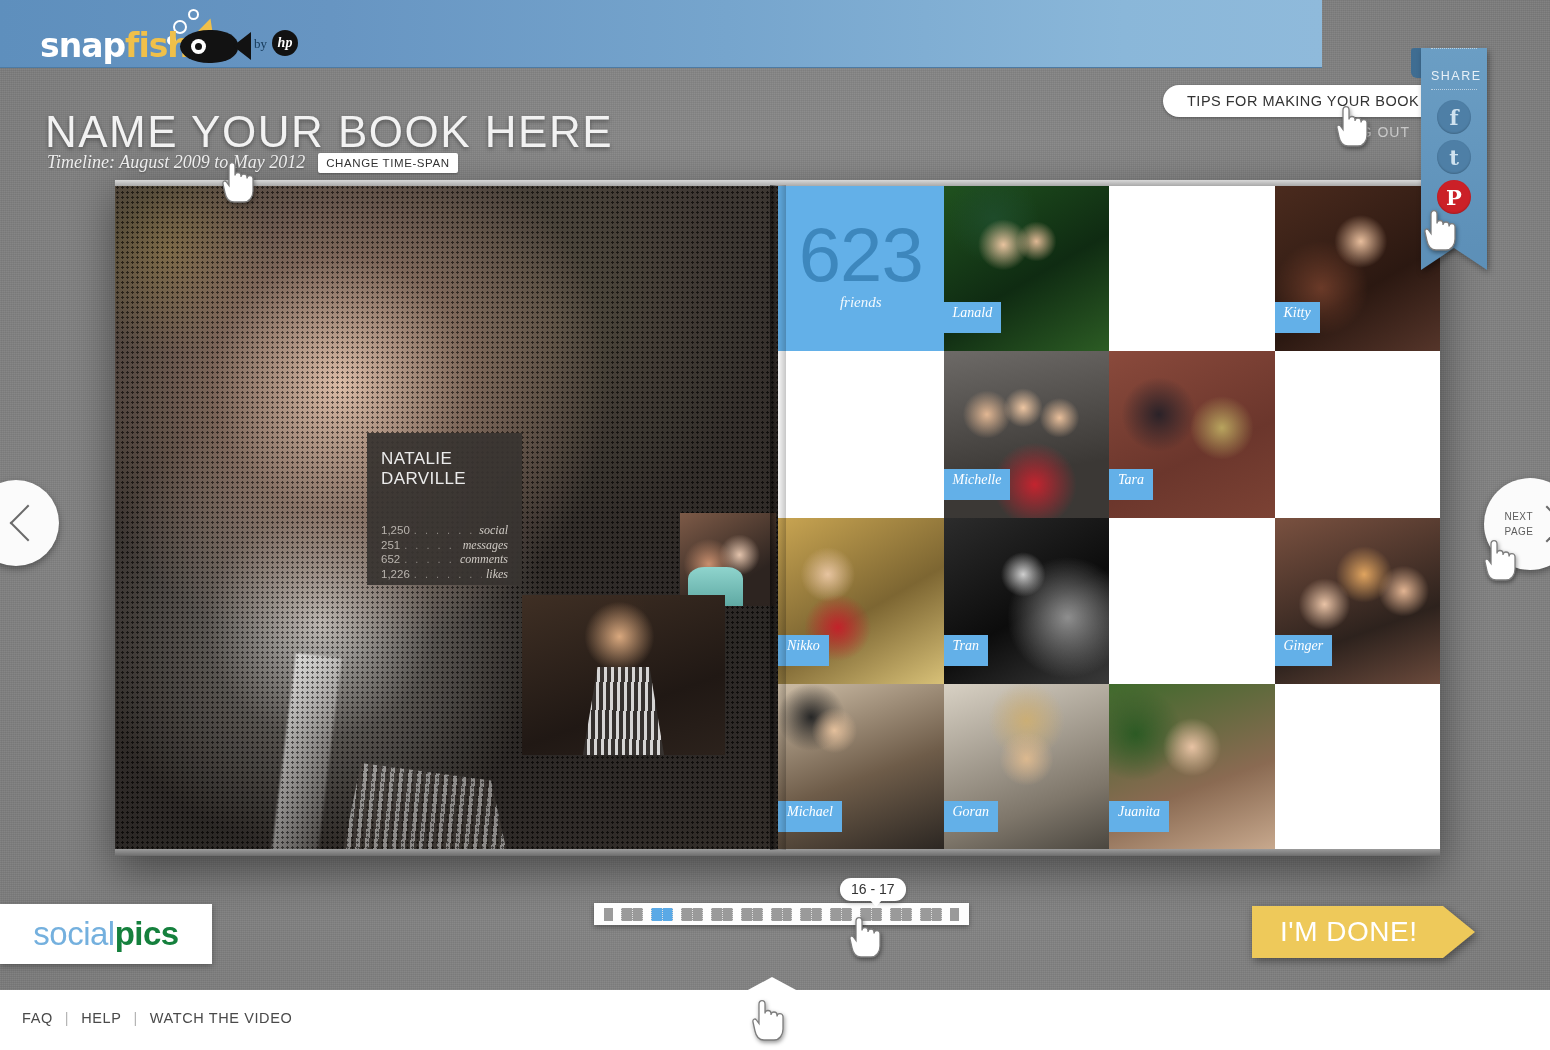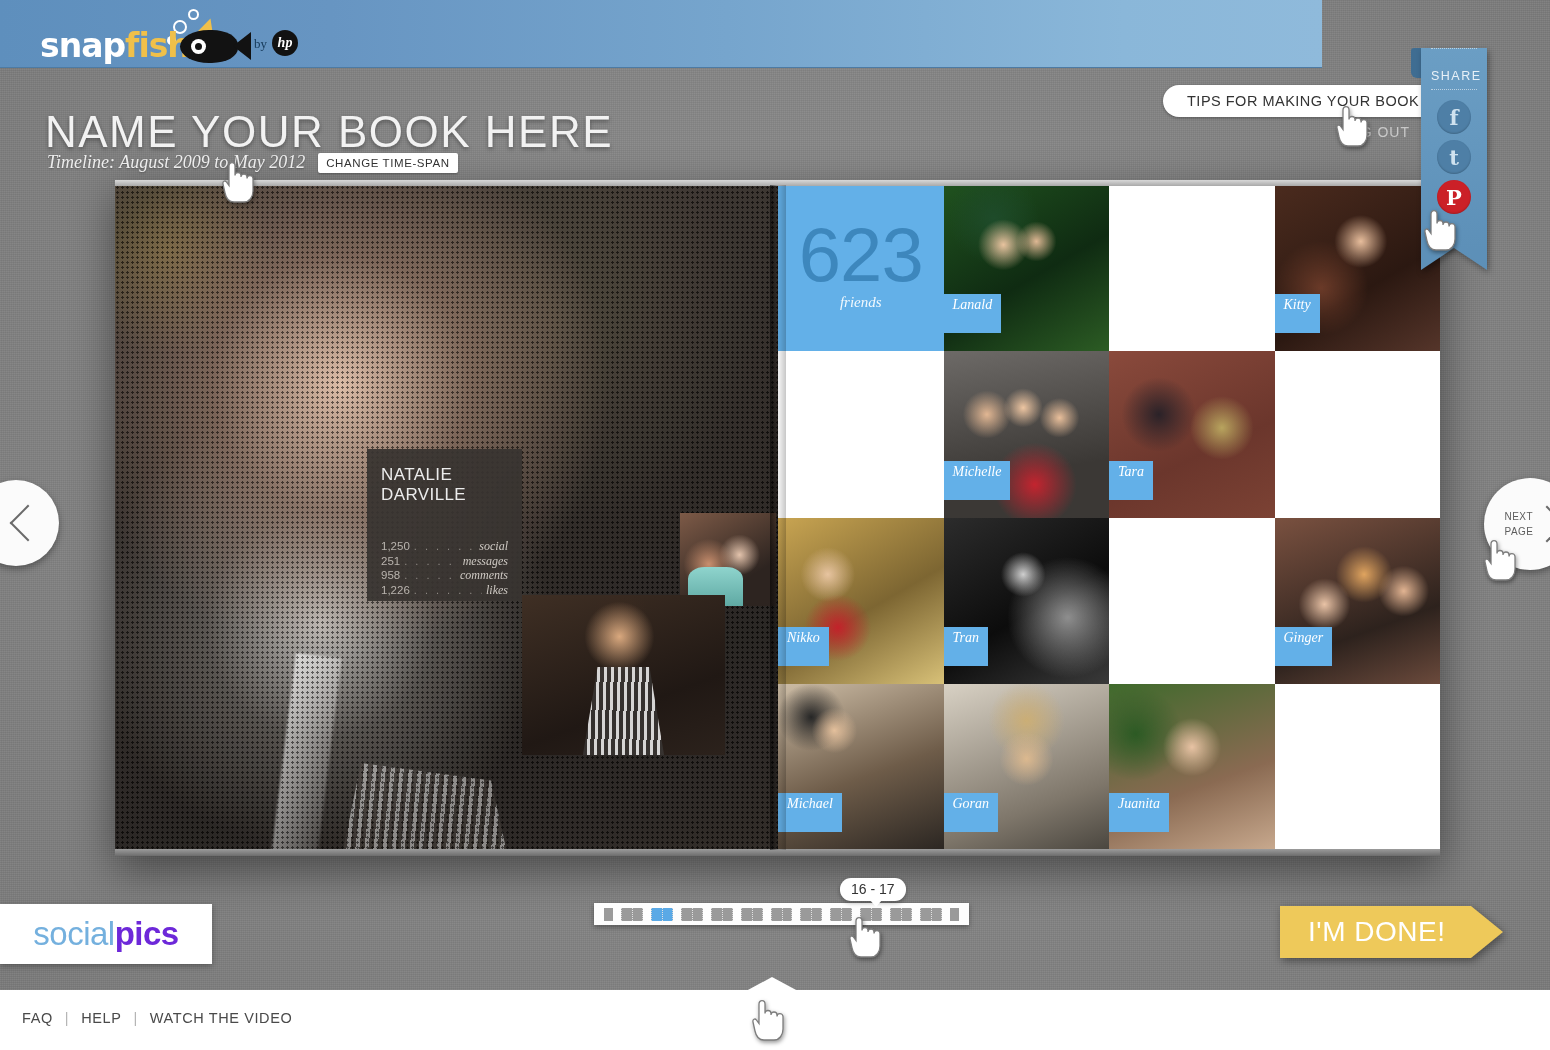--- a/index.html
+++ b/index.html
@@ -233,21 +233,21 @@
   }
   .hero-shirt {
     position: absolute; left: 186px; top: 578px;
     width: 250px; height: 290px;
     background: repeating-linear-gradient(96deg, rgba(255,255,255,.45) 0 4px, rgba(90,80,75,.25) 4px 9px);
     clip-path: polygon(24% 0%, 76% 6%, 100% 100%, 0% 100%);
     filter: blur(.5px);
   }
 
   .stats-card {
-    position: absolute; left: 252px; top: 264px;
+    position: absolute; left: 252px; top: 248px;
     width: 155px; height: 152px;
     background: rgba(56,52,48,.93);
     padding: 16px 14px 0 14px;
     z-index: 6;
   }
   .stats-name {
     color: #ececec; font-size: 17px; font-weight: 300;
     line-height: 20px; letter-spacing: .4px;
   }
   .stats-list { margin-top: 34px; }
@@ -314,21 +314,21 @@
   }
   .friends-word {
     color: #f1f8fd; font-size: 15px; font-style: italic;
     font-family: "Liberation Serif", serif; margin-top: 2px;
   }
   .photo-fill { position: absolute; inset: 0; }
   .name-tag {
     position: absolute; bottom: 18px; left: 0;
     background: #63b0e8; color: #ffffff;
     font-style: italic; font-family: "Liberation Serif", serif;
-    font-size: 14px; padding: 3px 9px 20px 9px;
+    font-size: 14px; padding: 3px 9px 12px 9px;
     z-index: 3; white-space: nowrap;
   }
 
   
   .ph-lanald { background:
       radial-gradient(circle at 36% 36%, #e8c39f 0%, rgba(80,110,40,0) 17%),
       radial-gradient(circle at 56% 34%, #dfb894 0%, rgba(80,110,40,0) 14%),
       radial-gradient(circle at 30% 20%, #1e4b2a 0%, rgba(30,75,42,0) 26%),
       linear-gradient(150deg,#20521f,#0f2b12 55%,#2c5c24); }
   .ph-kitty { background:
@@ -426,21 +426,21 @@
   .page-tooltip::after {
     content: ""; position: absolute; left: 30px; bottom: -6px;
     width: 0; height: 0;
     border-left: 6px solid transparent;
     border-right: 6px solid transparent;
     border-top: 7px solid #ffffff;
   }
 
   
   .done-button {
-    position: absolute; left: 1280px; top: 906px;
+    position: absolute; left: 1252px; top: 906px;
     height: 52px; z-index: 22;
     display: flex; align-items: center;
     filter: drop-shadow(2px 3px 4px rgba(0,0,0,.4));
   }
   .done-body {
     height: 52px; padding: 0 26px 0 28px;
     background: #eec košik;
     background: #eec95a;
     display: flex; align-items: center;
     color: #ffffff; font-size: 28px; font-weight: 300; letter-spacing: .5px;
@@ -456,21 +456,21 @@
   .socialpics {
     position: absolute; left: 0; top: 904px;
     width: 212px; height: 60px;
     background: #ffffff;
     display: flex; align-items: center; justify-content: center;
     box-shadow: 0 2px 6px rgba(0,0,0,.3);
     z-index: 22;
   }
   .sp-text { font-size: 33px; font-weight: 300; letter-spacing: -.5px; }
   .sp-social { color: #74b0de; }
-  .sp-pics { color: #6d28d9; font-weight: bold; }
+  .sp-pics { color: #15803d; font-weight: bold; }
 
   
   .footer {
     position: absolute; left: 0; bottom: 0;
     width: 1550px; height: 60px;
     background: #ffffff;
     z-index: 21;
   }
   .footer-notch {
     position: absolute; left: 746px; top: -13px;
@@ -555,21 +555,21 @@
             <span class="stat-num">1,250</span>
             <span class="stat-dots">. . . . . . . . . .</span>
             <span class="stat-label">social</span>
           </div>
           <div class="stat-row">
             <span class="stat-num">251</span>
             <span class="stat-dots">. . . . . . . . . .</span>
             <span class="stat-label">messages</span>
           </div>
           <div class="stat-row">
-            <span class="stat-num">958</span>
+            <span class="stat-num">652</span>
             <span class="stat-dots">. . . . . . . . . .</span>
             <span class="stat-label">comments</span>
           </div>
           <div class="stat-row">
             <span class="stat-num">1,226</span>
             <span class="stat-dots">. . . . . . . . . .</span>
             <span class="stat-label">likes</span>
           </div>
         </div>
       </div>

